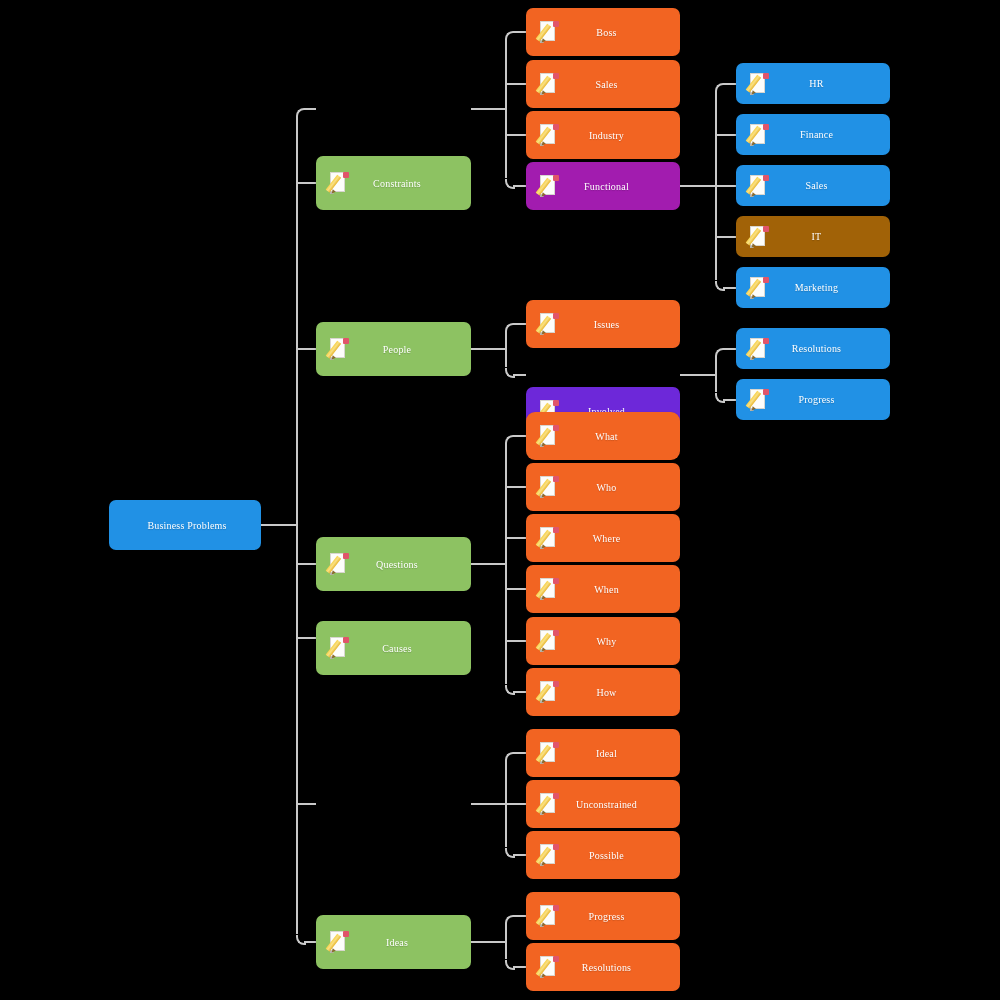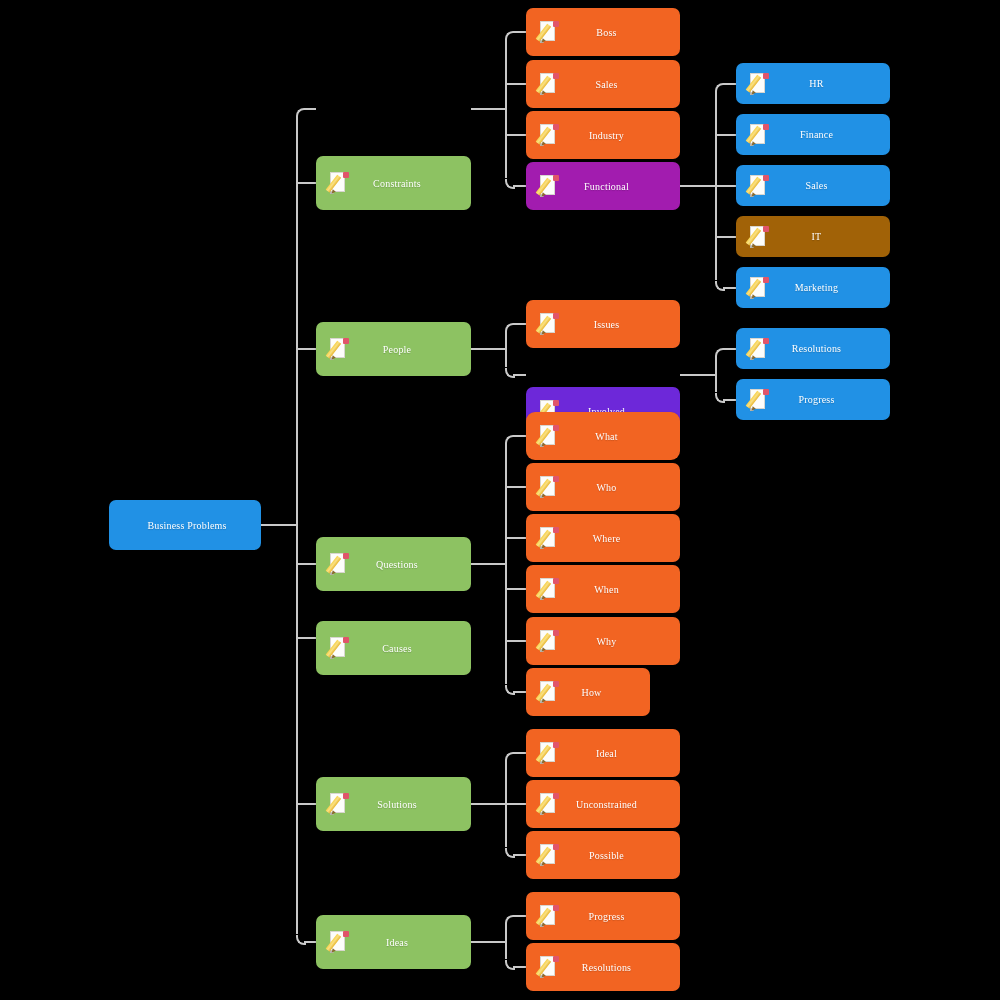--- a/index.html
+++ b/index.html
@@ -373,49 +373,39 @@
     <div class="node orange" style="left: 526px; top: 617px; width: 154px; height: 48px; background: rgb(242, 100, 34);">
       <span class="note-icon">
         <span class="page"></span>
         <span class="fold"></span>
         <span class="pencil"></span>
         <span class="tip"></span>
         <span class="eraser"></span>
       </span>
       <span class="label">Why</span>
     </div>
-    <div class="node orange" style="left: 526px; top: 668px; width: 124px; height: 48px; background: rgb(242, 100, 34);">
+    <div class="node orange" style="left: 526px; top: 668px; width: 154px; height: 48px; background: rgb(242, 100, 34);">
       <span class="note-icon">
         <span class="page"></span>
         <span class="fold"></span>
         <span class="pencil"></span>
         <span class="tip"></span>
         <span class="eraser"></span>
       </span>
       <span class="label">How</span>
     </div>
     <div class="node green" style="left: 316px; top: 611px; width: 155px; height: 54px; background: rgb(141, 194, 98); margin-top: 10px;">
       <span class="note-icon">
         <span class="page"></span>
         <span class="fold"></span>
         <span class="pencil"></span>
         <span class="tip"></span>
         <span class="eraser"></span>
       </span>
       <span class="label">Causes</span>
-    </div>
-    <div class="node green" style="left: 316px; top: 777px; width: 155px; height: 54px; background: rgb(141, 194, 98);">
-      <span class="note-icon">
-        <span class="page"></span>
-        <span class="fold"></span>
-        <span class="pencil"></span>
-        <span class="tip"></span>
-        <span class="eraser"></span>
-      </span>
-      <span class="label">Solutions</span>
     </div>
     <div class="conn h" style="left: 471px; top: 803px; width: 35px; background: rgb(201, 201, 201);"></div>
     <div class="conn v" style="left: 505px; top: 761px; height: 86px; background: rgb(201, 201, 201);"></div>
     <div class="elbow tl" style="left: 505px; top: 752px; width: 8px; height: 8px;"></div>
     <div class="conn h" style="left: 513px; top: 752px; width: 13px; background: rgb(201, 201, 201);"></div>
     <div class="conn h" style="left: 506px; top: 803px; width: 20px; background: rgb(201, 201, 201);"></div>
     <div class="elbow bl" style="left: 505px; top: 848px; width: 8px; height: 8px;"></div>
     <div class="conn h" style="left: 513px; top: 854px; width: 13px; background: rgb(201, 201, 201);"></div>
     <div class="node orange" style="left: 526px; top: 729px; width: 154px; height: 48px; background: rgb(242, 100, 34);">
       <span class="note-icon">

